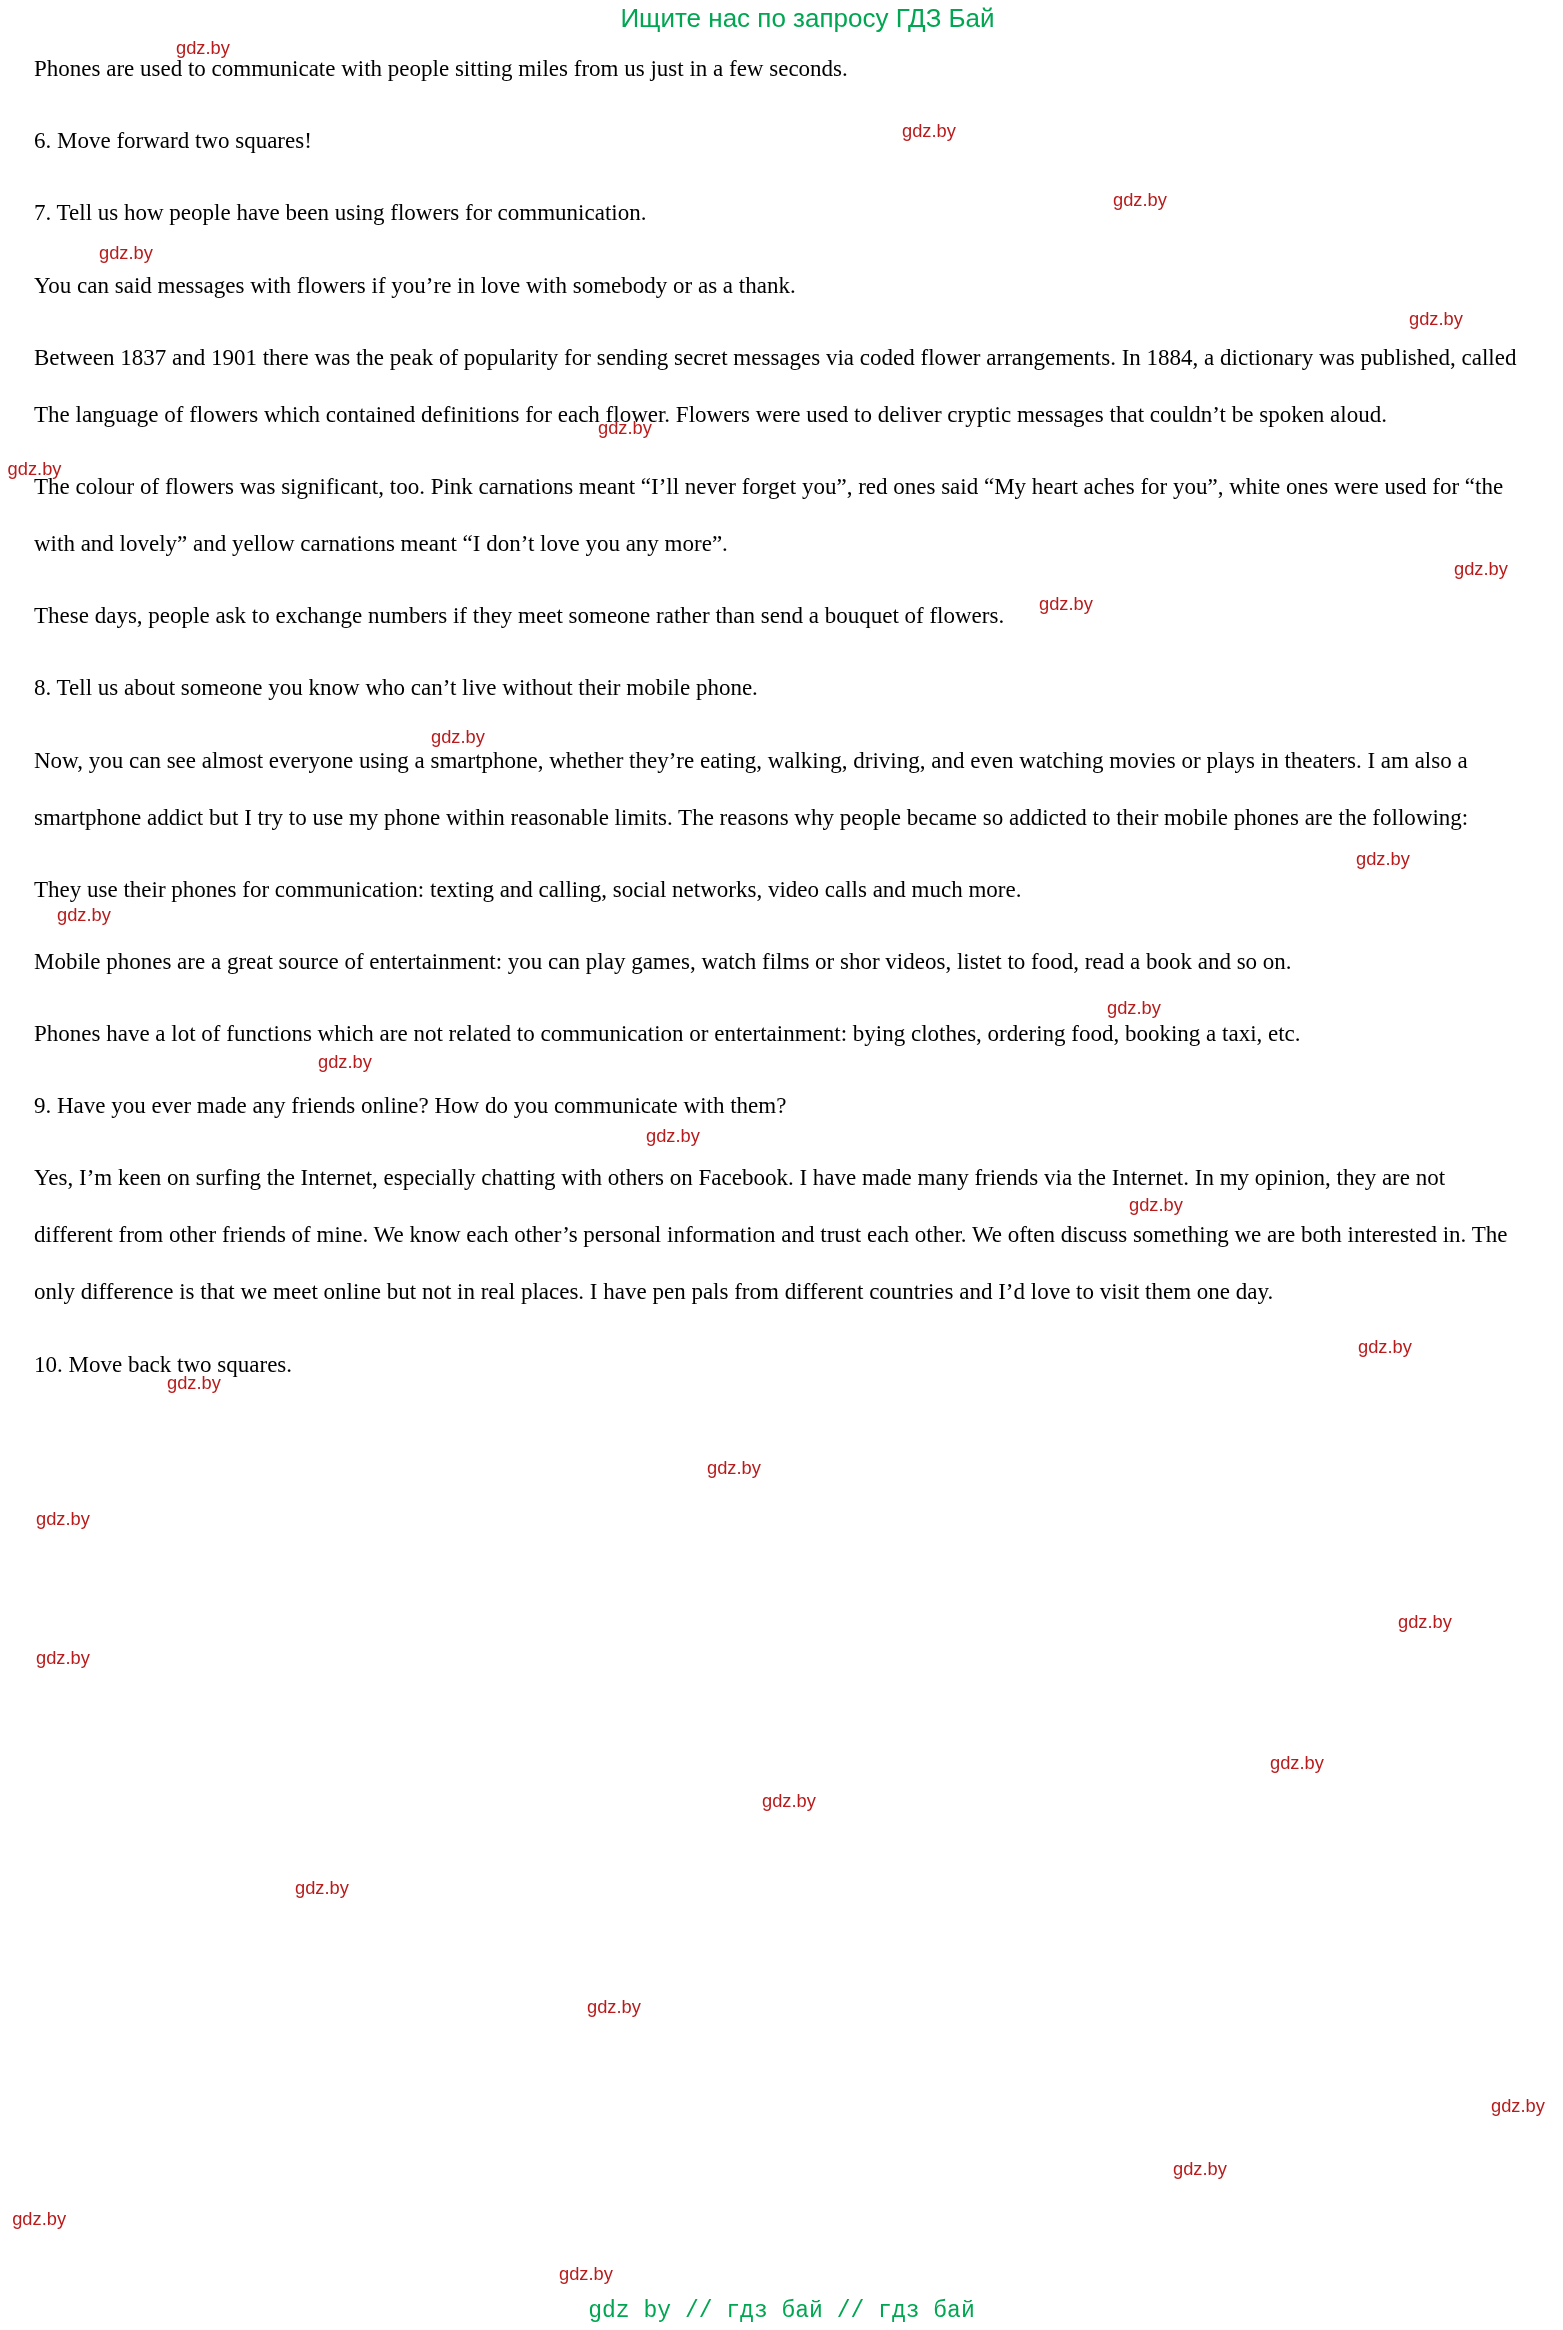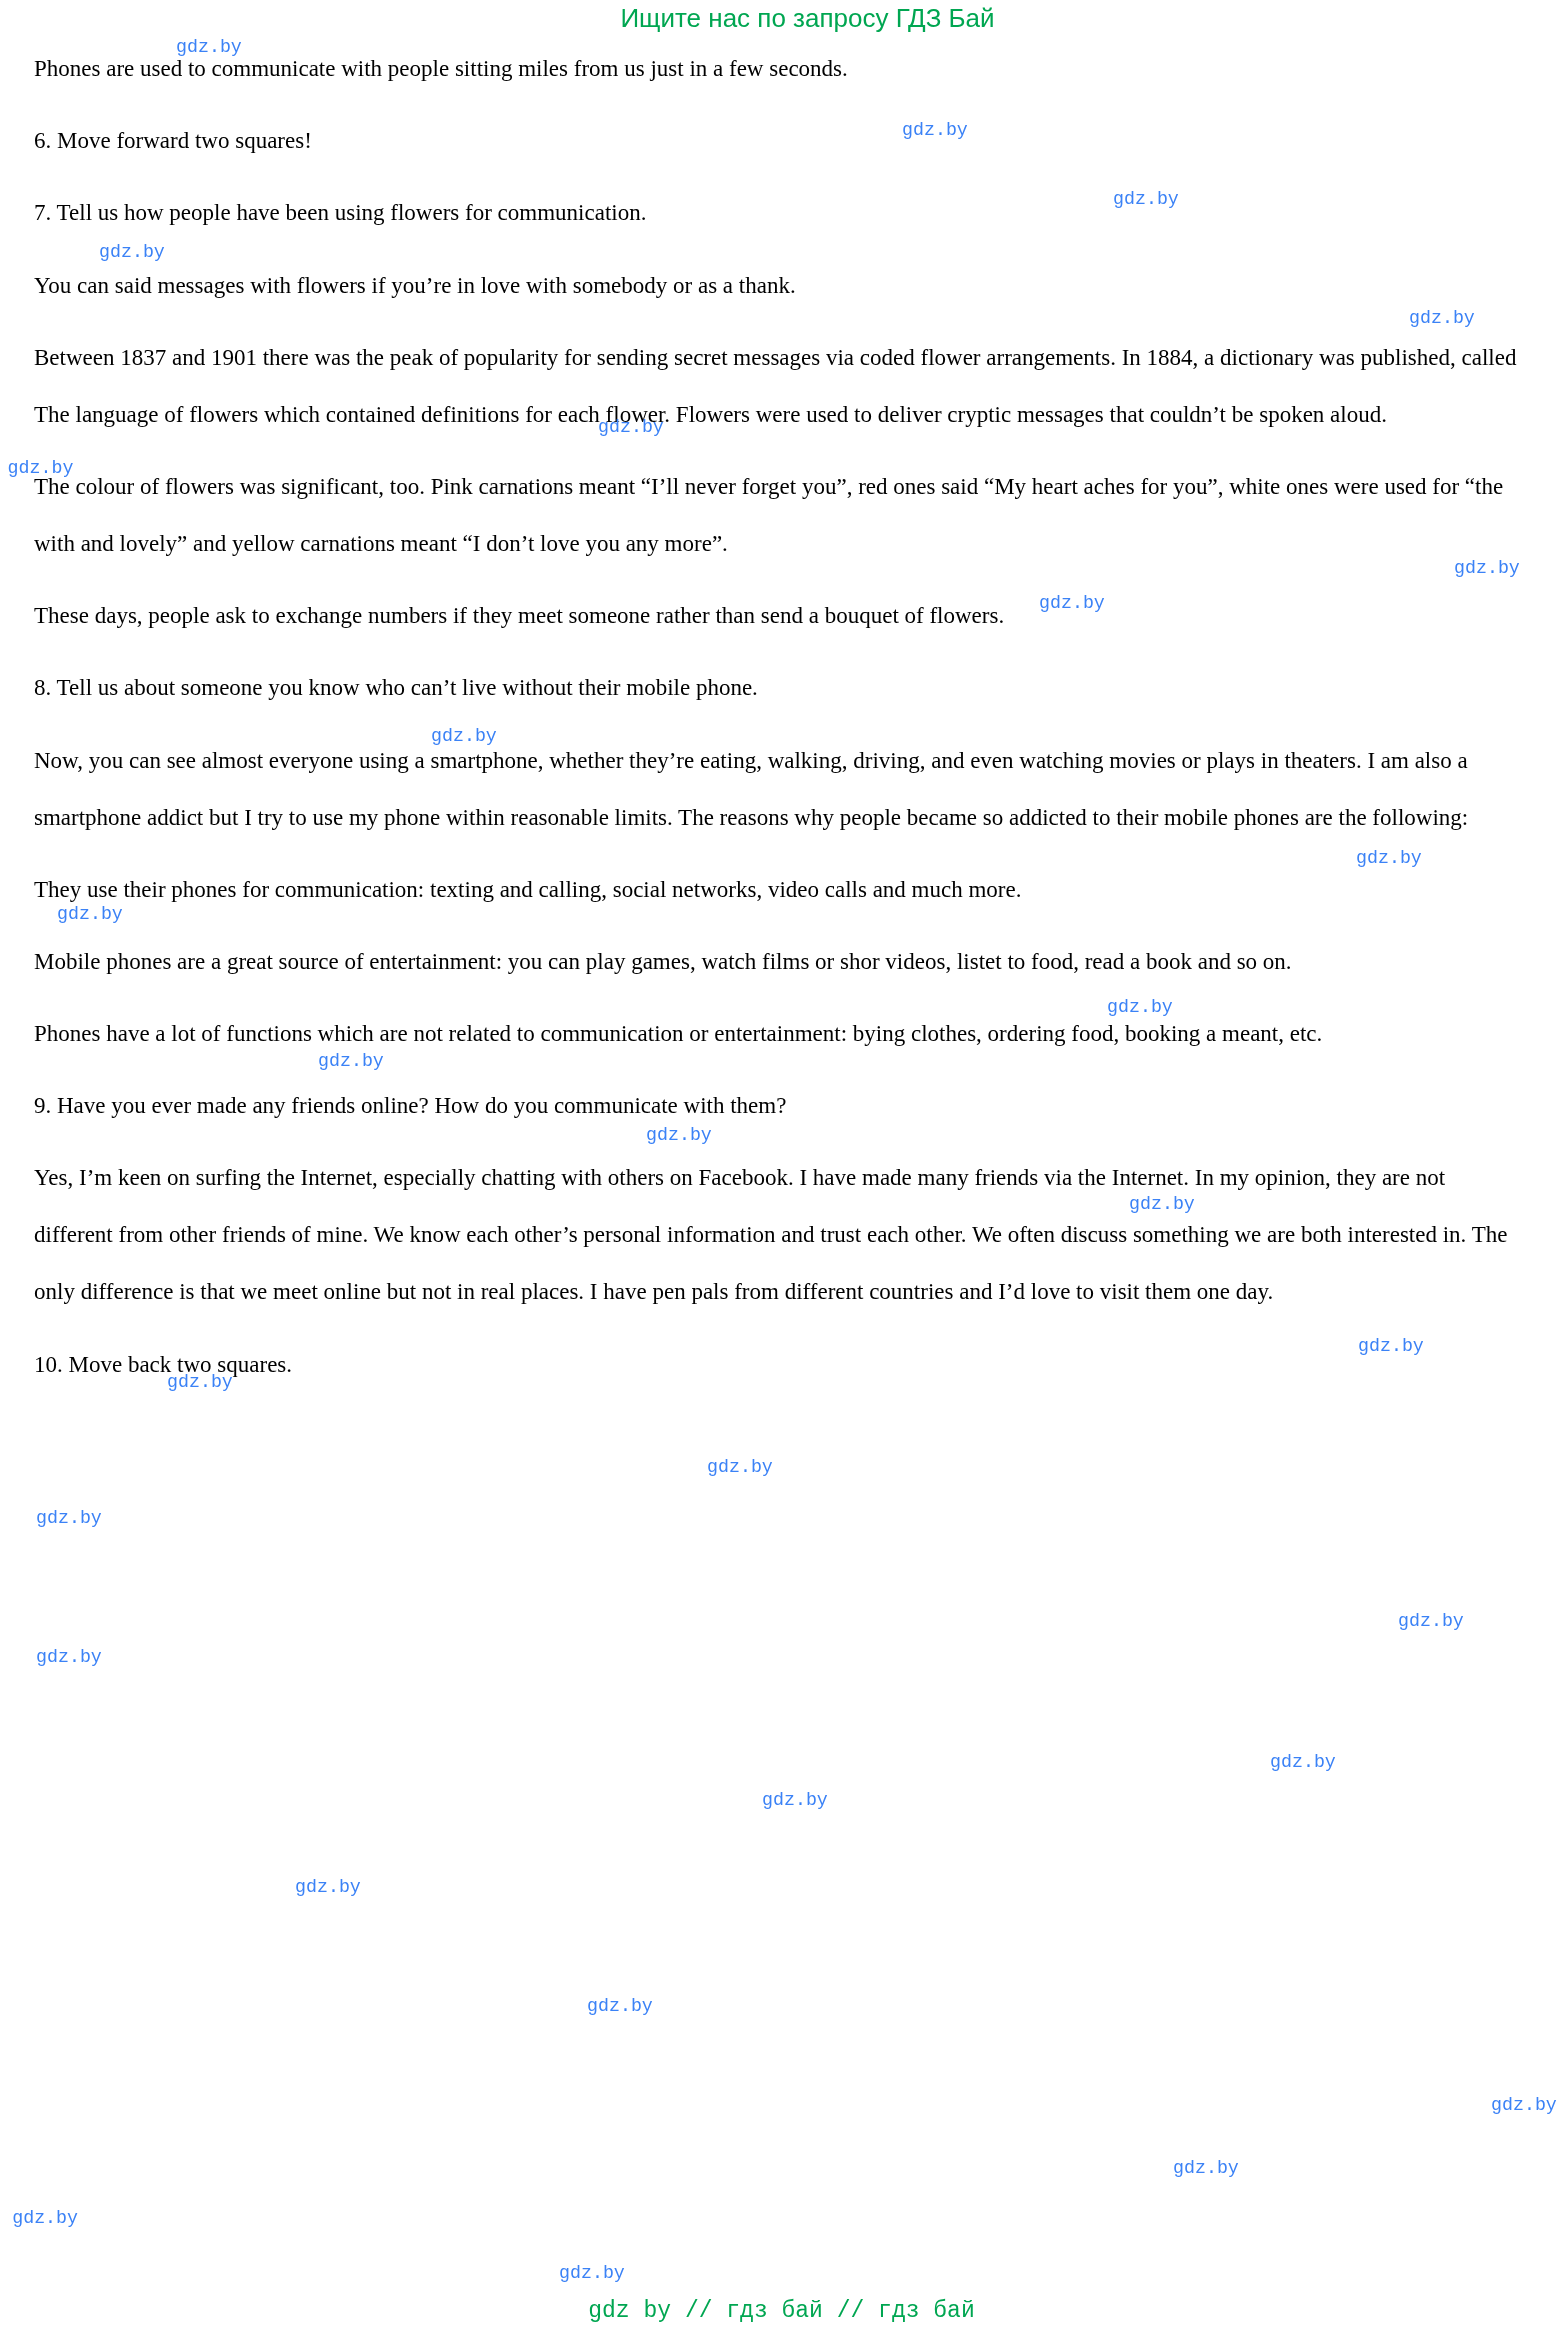--- a/index.html
+++ b/index.html
@@ -31,23 +31,23 @@
     width: 1485px;
   }
   .para {
     font-size: 23px;
     line-height: 57px;
     margin: 0 0 15.2px 0;
     text-align: left;
   }
   .watermark {
     position: absolute;
-    font-family: Liberation Mono, monospace;
+    font-family: Liberation Sans, sans-serif;
     font-size: 18.3px;
-    color: #3b82f6;
+    color: #b91c1c;
     white-space: nowrap;
   }
   .promo-footer {
     position: absolute;
     bottom: 6.1px;
     left: 0;
     width: 100%;
     text-align: center;
     font-family: Liberation Mono, monospace;
     font-size: 23px;
@@ -64,21 +64,21 @@
   <p class="para">6. Move forward two squares!</p>
   <p class="para">7. Tell us how people have been using flowers for communication.</p>
   <p class="para">You can said messages with flowers if you’re in love with somebody or as a thank.</p>
   <p class="para">Between 1837 and 1901 there was the peak of popularity for sending secret messages via coded flower arrangements. In 1884, a dictionary was published, called The language of flowers which contained definitions for each flower. Flowers were used to deliver cryptic messages that couldn’t be spoken aloud.</p>
   <p class="para">The colour of flowers was significant, too. Pink carnations meant “I’ll never forget you”, red ones said “My heart aches for you”, white ones were used for “the with and lovely” and yellow carnations meant “I don’t love you any more”.</p>
   <p class="para">These days, people ask to exchange numbers if they meet someone rather than send a bouquet of flowers.</p>
   <p class="para">8. Tell us about someone you know who can’t live without their mobile phone.</p>
   <p class="para">Now, you can see almost everyone using a smartphone, whether they’re eating, walking, driving, and even watching movies or plays in theaters. I am also a smartphone addict but I try to use my phone within reasonable limits. The reasons why people became so addicted to their mobile phones are the following:</p>
   <p class="para">They use their phones for communication: texting and calling, social networks, video calls and much more.</p>
   <p class="para">Mobile phones are a great source of entertainment: you can play games, watch films or shor videos, listet to food, read a book and so on.</p>
-  <p class="para">Phones have a lot of functions which are not related to communication or entertainment: bying clothes, ordering food, booking a meant, etc.</p>
+  <p class="para">Phones have a lot of functions which are not related to communication or entertainment: bying clothes, ordering food, booking a taxi, etc.</p>
   <p class="para">9. Have you ever made any friends online? How do you communicate with them?</p>
   <p class="para">Yes, I’m keen on surfing the Internet, especially chatting with others on Facebook. I have made many friends via the Internet. In my opinion, they are not different from other friends of mine. We know each other’s personal information and trust each other. We often discuss something we are both interested in. The only difference is that we meet online but not in real places. I have pen pals from different countries and I’d love to visit them one day.</p>
   <p class="para">10. Move back two squares.</p>
 </div>
 
 <div id="watermark-layer">
     <span class="watermark" style="left: 176px; top: 37px;">gdz.by</span>
     <span class="watermark" style="left: 902px; top: 120px;">gdz.by</span>
     <span class="watermark" style="left: 1113px; top: 189px;">gdz.by</span>
     <span class="watermark" style="left: 99px; top: 242px;">gdz.by</span>

